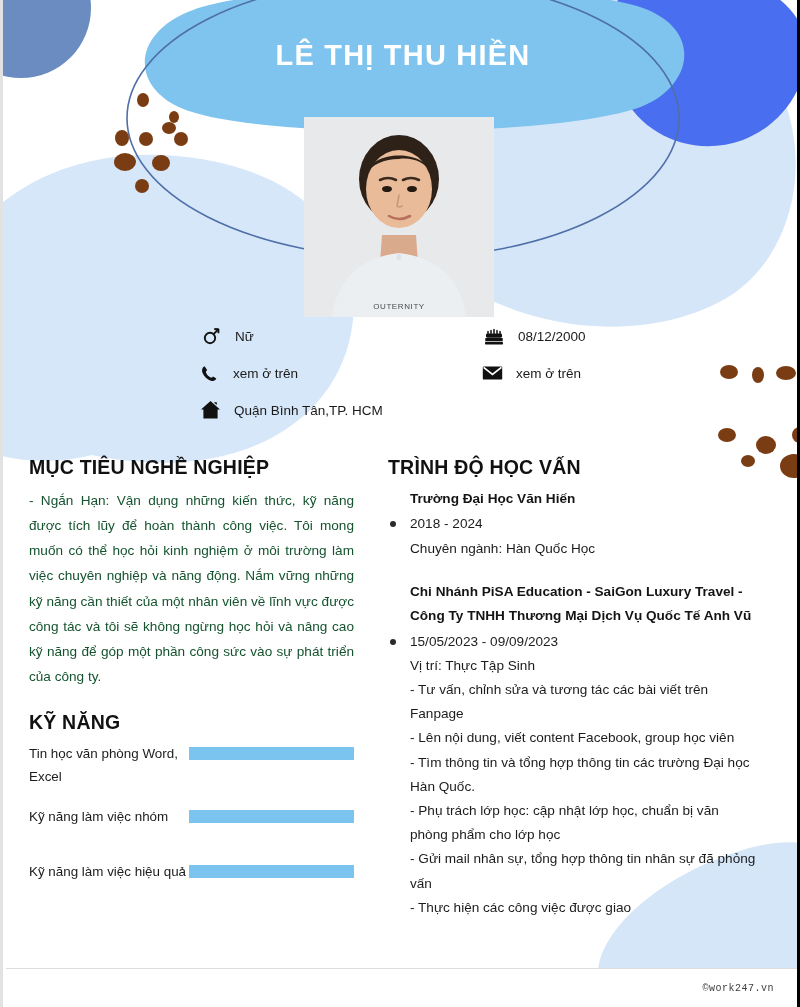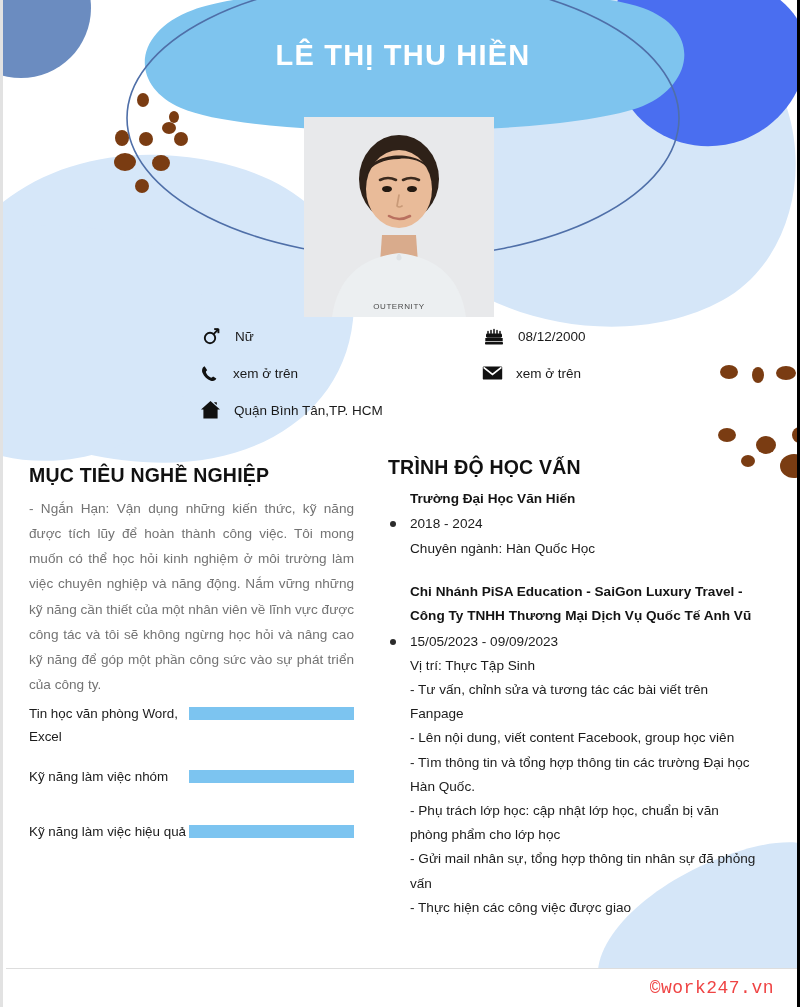--- a/index.html
+++ b/index.html
@@ -108,21 +108,21 @@
   .columns {
     position: absolute;
     top: 452px;
     left: 0;
     width: 800px;
     z-index: 3;
   }
   .col-left {
     position: absolute;
     left: 26px;
-    top: 12px;
+    top: 4px;
     width: 325px;
   }
   .col-right {
     position: absolute;
     left: 385px;
     top: 0;
     width: 372px;
   }
 
   .sec-title {
@@ -132,21 +132,21 @@
     margin: 0 0 9px 0;
     color: #111111;
   }
   .sec-title.right-first { margin-top: 4px; }
 
   .para {
     font-size: 13.6px;
     line-height: 1.85;
     text-align: justify;
     margin: 0;
-    color: #737373;
+    color: #14532d;
   }
 
   
   .skills { margin-top: 6px; }
   .skill-row {
     position: relative;
     display: flex;
     align-items: flex-start;
     margin-bottom: 17px;
     min-height: 34px;
@@ -213,22 +213,22 @@
     height: 38px;
     background: #ffffff;
     border-top: 1px solid #dddddd;
     z-index: 6;
     display: flex;
     align-items: center;
     justify-content: flex-end;
   }
   .watermark {
     font-family: "Liberation Mono", "DejaVu Sans Mono", monospace;
-    font-size: 18px;
-    color: #ef4444;
+    font-size: 10px;
+    color: #404040;
     letter-spacing: 0.5px;
     padding-right: 26px;
   }
 </style>
 </head>
 <body>
 
 <div id="page">
 
   <svg class="decor" viewBox="0 0 800 1007" preserveAspectRatio="none" xmlns="http://www.w3.org/2000/svg">
@@ -364,20 +364,21 @@
   </div>
 
   <div class="columns">
 
     <div class="col-left">
 
       <h2 class="sec-title">MỤC TIÊU NGHỀ NGHIỆP</h2>
 
       <p class="para">- Ngắn Hạn: Vận dụng những kiến thức, kỹ năng được tích lũy để hoàn thành công việc. Tôi mong muốn có thể học hỏi kinh nghiệm ở môi trường làm việc chuyên nghiệp và năng động. Nắm vững những kỹ năng cần thiết của một nhân viên về lĩnh vực được công tác và tôi sẽ không ngừng học hỏi và nâng cao kỹ năng để góp một phần công sức vào sự phát triển của công ty.</p>
 
+      <h2 class="sec-title" style="margin-top:22px;">KỸ NĂNG</h2>
 
       <div class="skills">
         <div class="skill-row">
           <div class="skill-label">Tin học văn phòng Word, Excel</div>
           <div class="skill-bar-track">
             <div class="skill-bar"></div>
           </div>
         </div>
         <div class="skill-row">
           <div class="skill-label">Kỹ năng làm việc nhóm</div>

